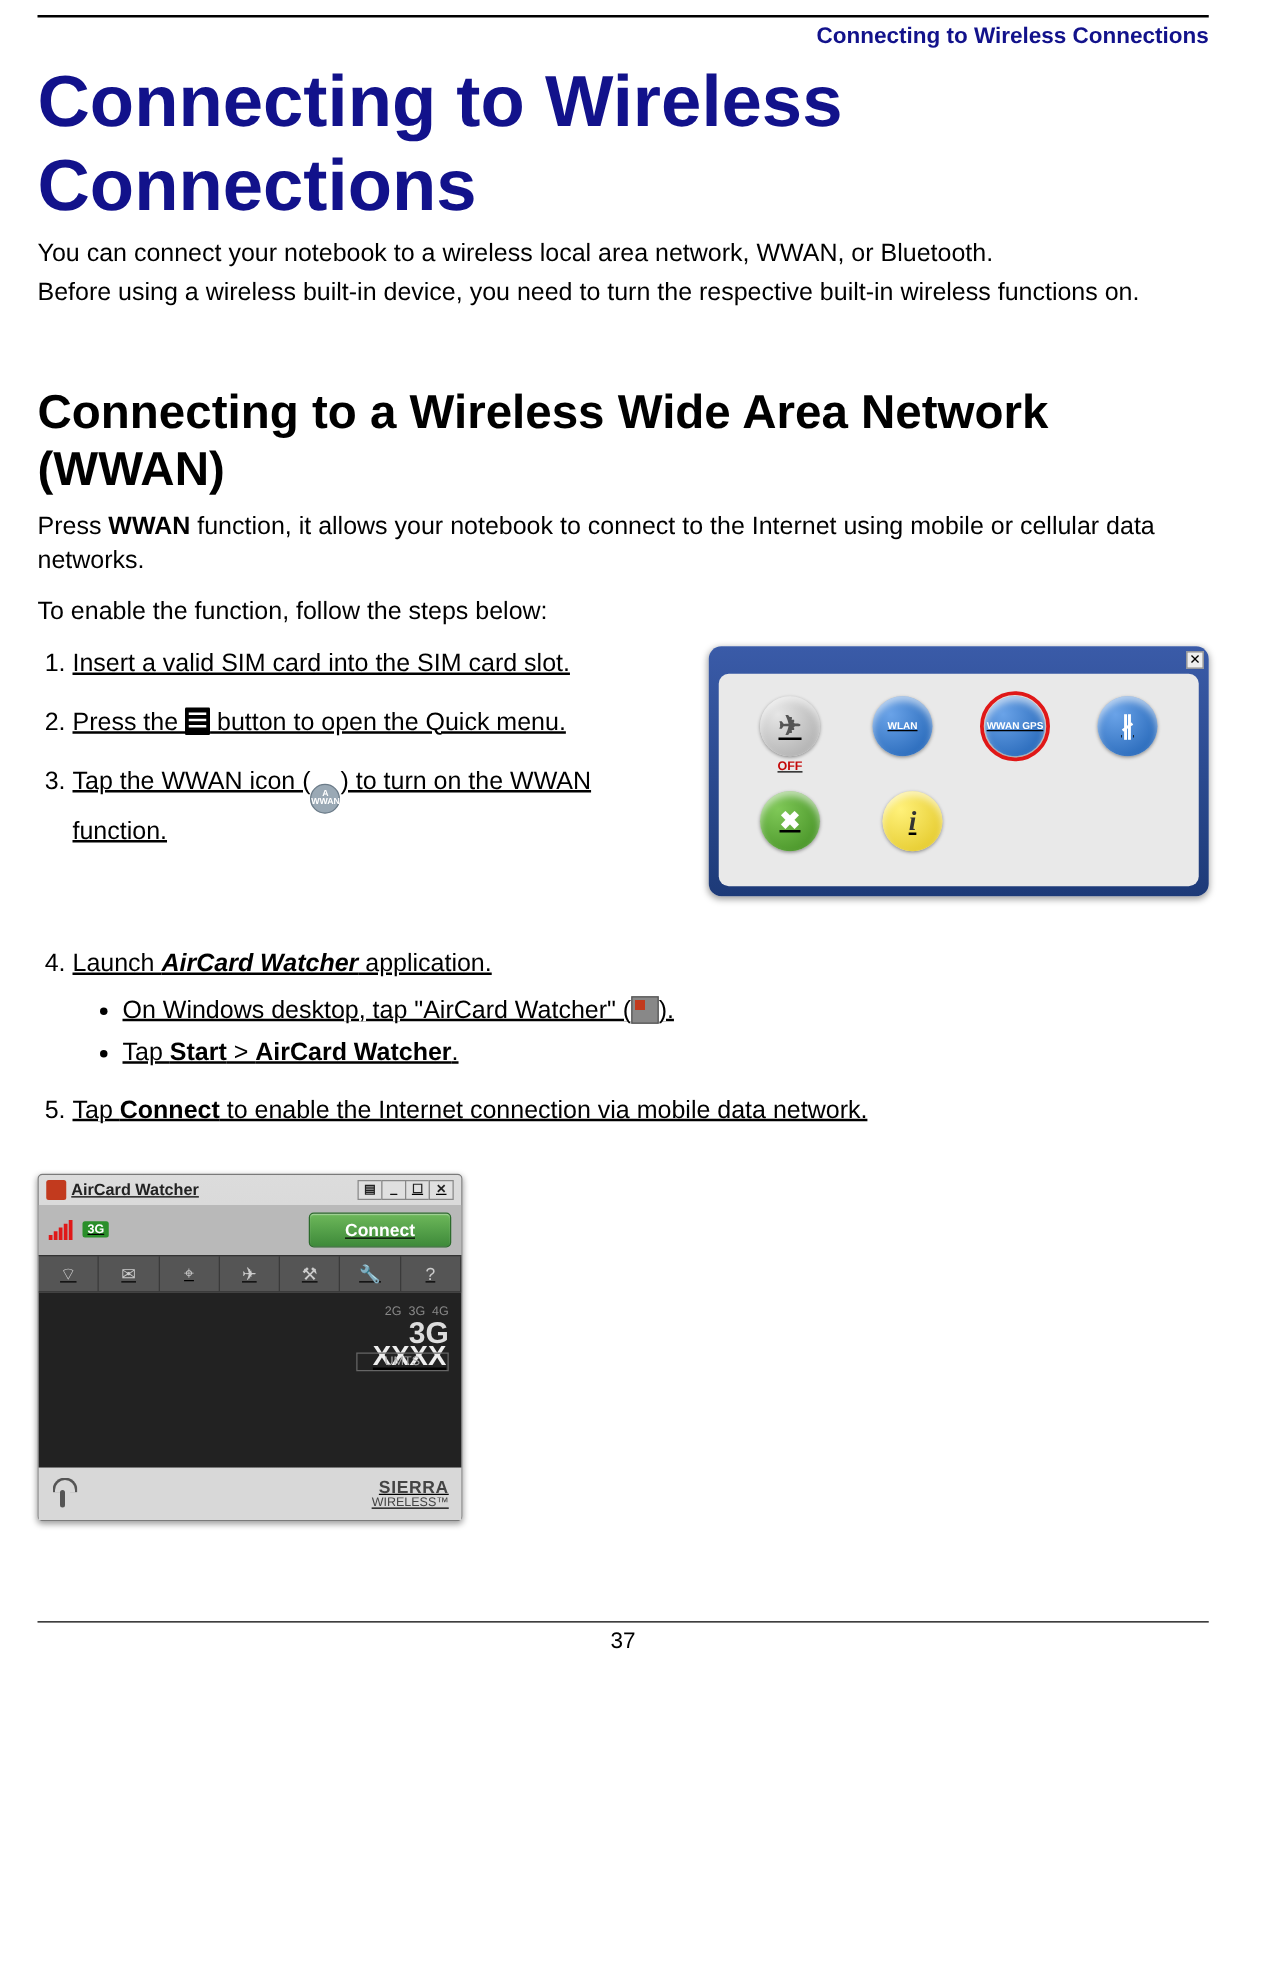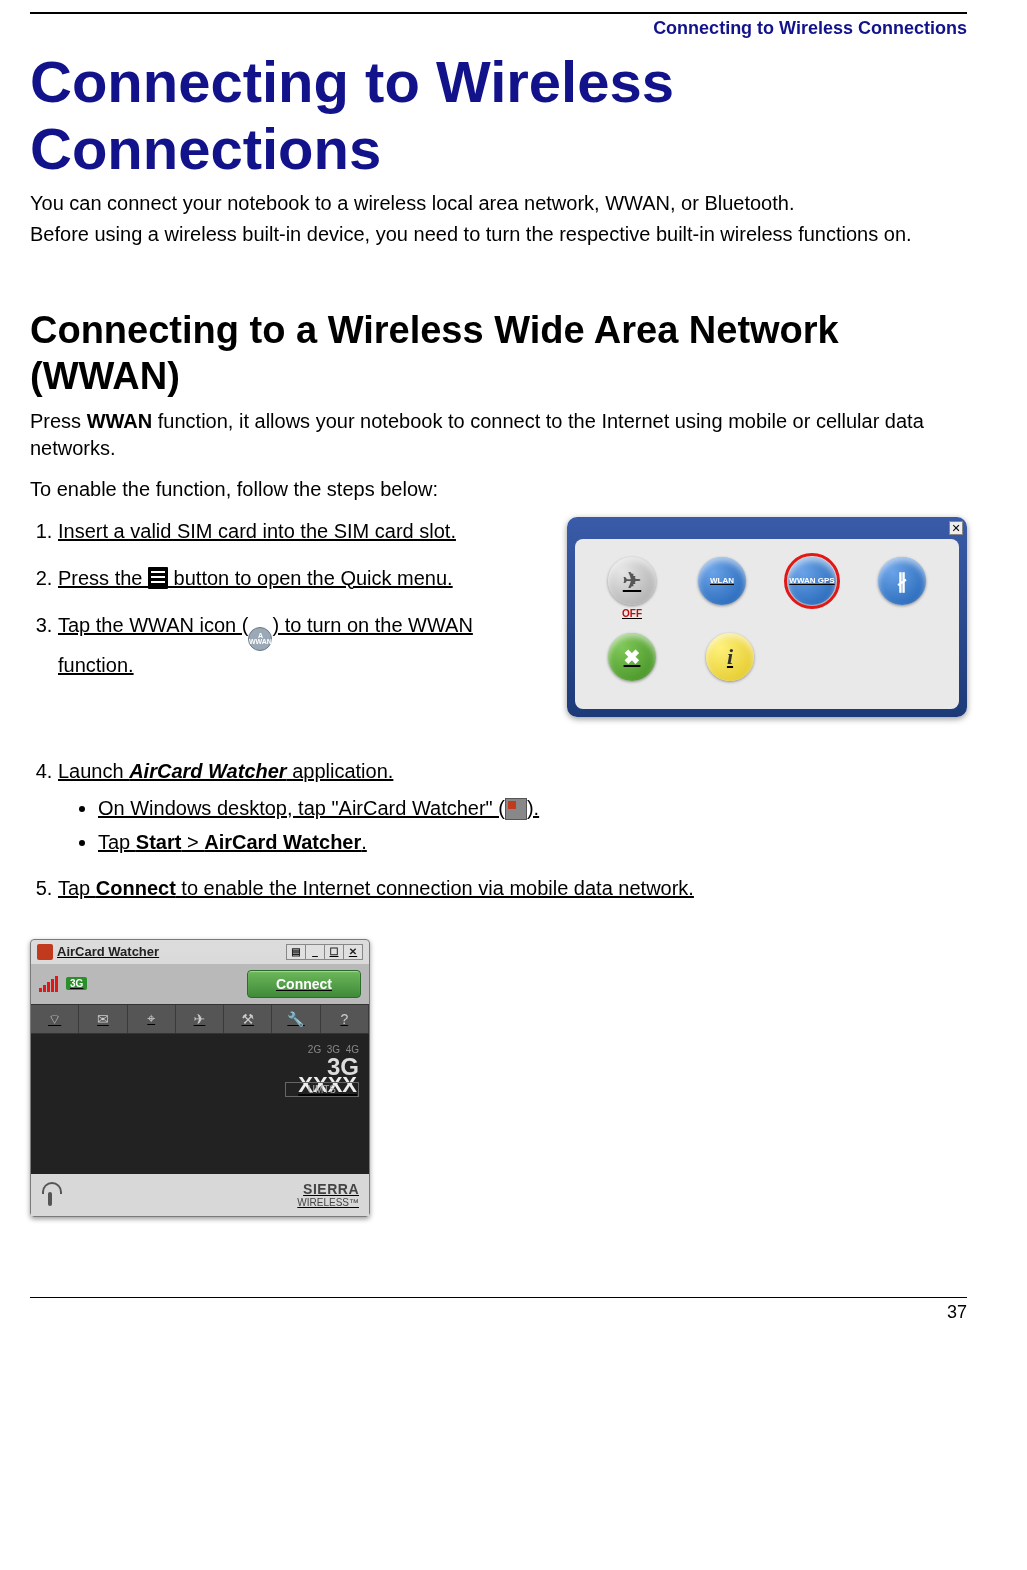--- a/index.html
+++ b/index.html
@@ -243,21 +243,21 @@
     }
     .ac-antenna::after {
       content: ""; position: absolute; top: -2px; left: 1px; width: 16px; height: 10px;
       border: 2px solid #555; border-bottom: none; border-radius: 10px 10px 0 0;
     }
     .bottom-rule {
       border-top: 1px solid #000;
       margin-top: 80px;
     }
     .page-num {
-      text-align: right; font-size: 18px; padding-top: 4px;
+      text-align: center; font-size: 18px; padding-top: 4px;
     }
     b { font-weight: bold; }
     i { font-style: italic; }
   </style>
 </head>
 <body>
 
 <div class="top-rule"></div>
 <div class="header-label">Connecting to Wireless Connections</div>
 

